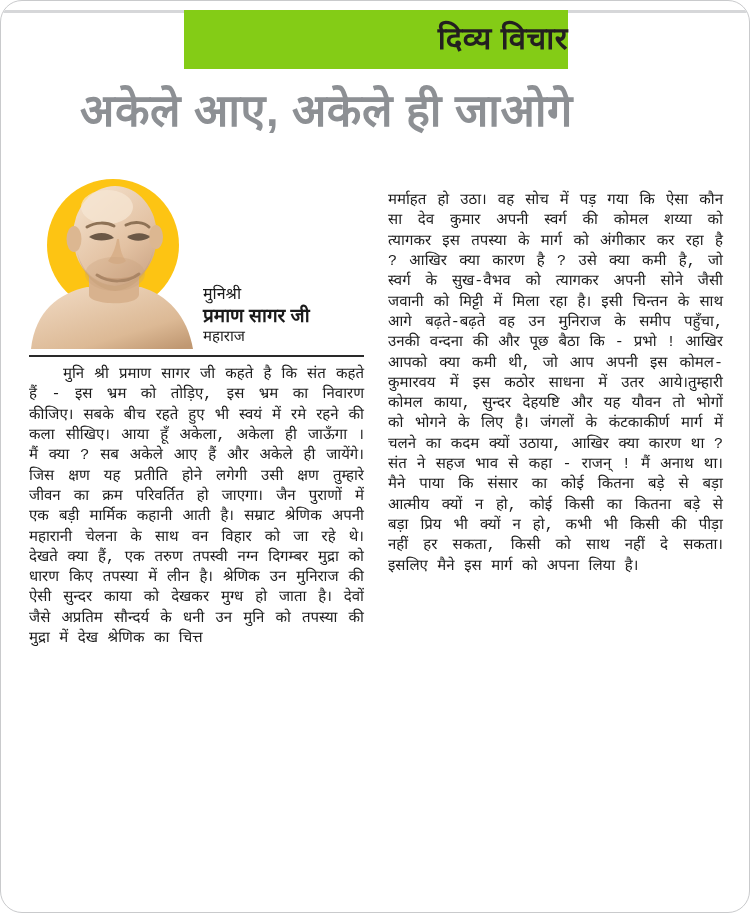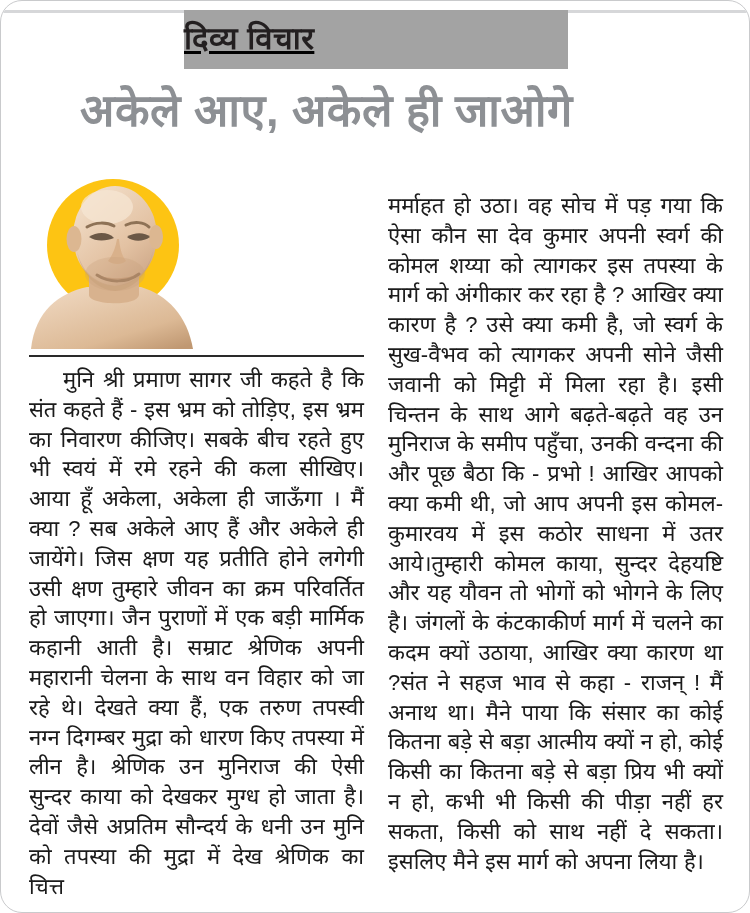--- a/index.html
+++ b/index.html
@@ -29,25 +29,24 @@
     left: 0;
     top: 9px;
     width: 750px;
     height: 59px;
     display: flex;
     justify-content: center;
     align-items: stretch;
   }
   .banner {
     width: 384px;
-    background: #a3a3a3;
+    background: #84cc16;
     display: flex;
     align-items: center;
-    justify-content: flex-start;
-    text-decoration: underline;
+    justify-content: flex-end;
   }
   .banner-title {
     font-family: "Liberation Sans", "DejaVu Sans", sans-serif;
     font-weight: bold;
     font-size: 31px;
     letter-spacing: 0.5px;
     color: #231f20;
     line-height: 1;
     padding-bottom: 3px;
   }
@@ -138,22 +137,22 @@
 
   .divider {
     margin: 6px 0 8px 0;
     height: 0;
     border: 0;
     border-top: 2.5px solid #2a2a2a;
   }
 
   
   .article {
-    font-family: Liberation Sans, sans-serif;
-    font-size: 22px;
+    font-family: Liberation Mono, monospace;
+    font-size: 15px;
     line-height: 1.355;
     color: #1b1b1b;
     text-align: justify;
     text-justify: inter-word;
     word-spacing: 0.5px;
   }
   .article.indent { text-indent: 34px; }
   .article.right-col { padding-top: 14px; }
 </style>
 </head>
@@ -227,20 +226,25 @@
               <path d="M68 98 C80 106 98 106 110 97" stroke="#9c7a5c" stroke-width="3" fill="none" stroke-linecap="round"></path>
               <path d="M70 99 C82 104 96 104 108 98 C96 102 82 102 70 99 Z" fill="#b98d68" opacity="0.55"></path>
 
               <path d="M48 74 C52 92 64 106 86 109 C108 106 120 92 124 74 C120 96 106 112 86 114 C66 112 52 96 48 74 Z" fill="#c49a74" opacity="0.4"></path>
 
               <ellipse cx="86" cy="97" rx="30" ry="17" fill="#c8a07b" opacity="0.3"></ellipse>
             </g>
           </svg>
         </div>
 
+        <div class="byline">
+          <div class="byline-pre">मुनिश्री</div>
+          <div class="byline-name">प्रमाण सागर जी</div>
+          <div class="byline-post">महाराज</div>
+        </div>
       </div>
 
       <hr class="divider">
 
       <div class="article indent">मुनि श्री प्रमाण सागर जी कहते है कि संत कहते हैं - इस भ्रम को तोड़िए, इस भ्रम का निवारण कीजिए। सबके बीच रहते हुए भी स्वयं में रमे रहने की कला सीखिए। आया हूँ अकेला, अकेला ही जाऊँगा । मैं क्या ? सब अकेले आए हैं और अकेले ही जायेंगे। जिस क्षण यह प्रतीति होने लगेगी उसी क्षण तुम्हारे जीवन का क्रम परिवर्तित हो जाएगा। जैन पुराणों में एक बड़ी मार्मिक कहानी आती है। सम्राट श्रेणिक अपनी महारानी चेलना के साथ वन विहार को जा रहे थे। देखते क्या हैं, एक तरुण तपस्वी नग्न दिगम्बर मुद्रा को धारण किए तपस्या में लीन है। श्रेणिक उन मुनिराज की ऐसी सुन्दर काया को देखकर मुग्ध हो जाता है। देवों जैसे अप्रतिम सौन्दर्य के धनी उन मुनि को तपस्या की मुद्रा में देख श्रेणिक का चित्त</div>
     </div>
 
     <div class="col">
       <div class="article right-col">मर्माहत हो उठा। वह सोच में पड़ गया कि ऐसा कौन सा देव कुमार अपनी स्वर्ग की कोमल शय्या को त्यागकर इस तपस्या के मार्ग को अंगीकार कर रहा है ? आखिर क्या कारण है ? उसे क्या कमी है, जो स्वर्ग के सुख-वैभव को त्यागकर अपनी सोने जैसी जवानी को मिट्टी में मिला रहा है। इसी चिन्तन के साथ आगे बढ़ते-बढ़ते वह उन मुनिराज के समीप पहुँचा, उनकी वन्दना की और पूछ बैठा कि - प्रभो ! आखिर आपको क्या कमी थी, जो आप अपनी इस कोमल-कुमारवय में इस कठोर साधना में उतर आये।तुम्हारी कोमल काया, सुन्दर देहयष्टि और यह यौवन तो भोगों को भोगने के लिए है। जंगलों के कंटकाकीर्ण मार्ग में चलने का कदम क्यों उठाया, आखिर क्या कारण था ?संत ने सहज भाव से कहा - राजन् ! मैं अनाथ था। मैने पाया कि संसार का कोई कितना बड़े से बड़ा आत्मीय क्यों न हो, कोई किसी का कितना बड़े से बड़ा प्रिय भी क्यों न हो, कभी भी किसी की पीड़ा नहीं हर सकता, किसी को साथ नहीं दे सकता। इसलिए मैने इस मार्ग को अपना लिया है।</div>
     </div>

